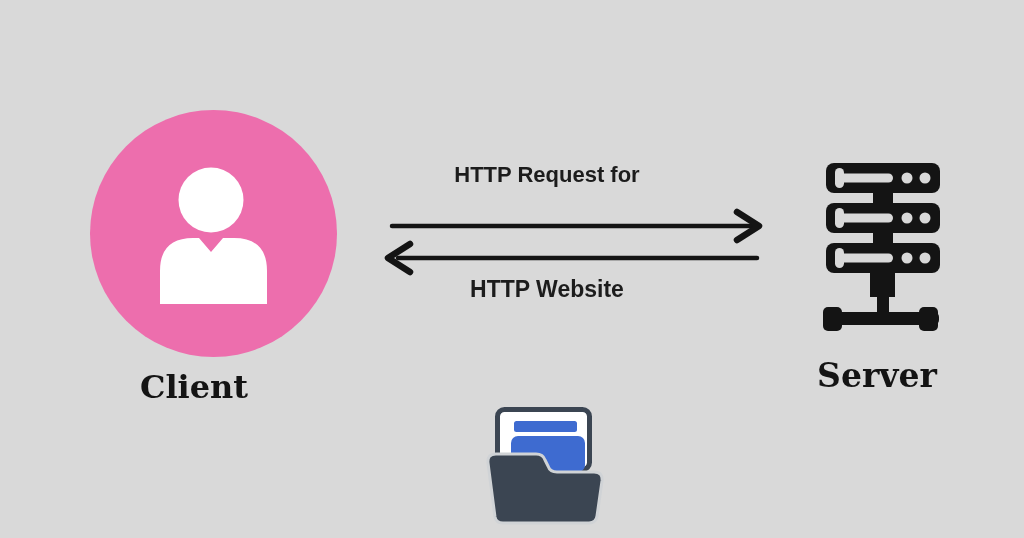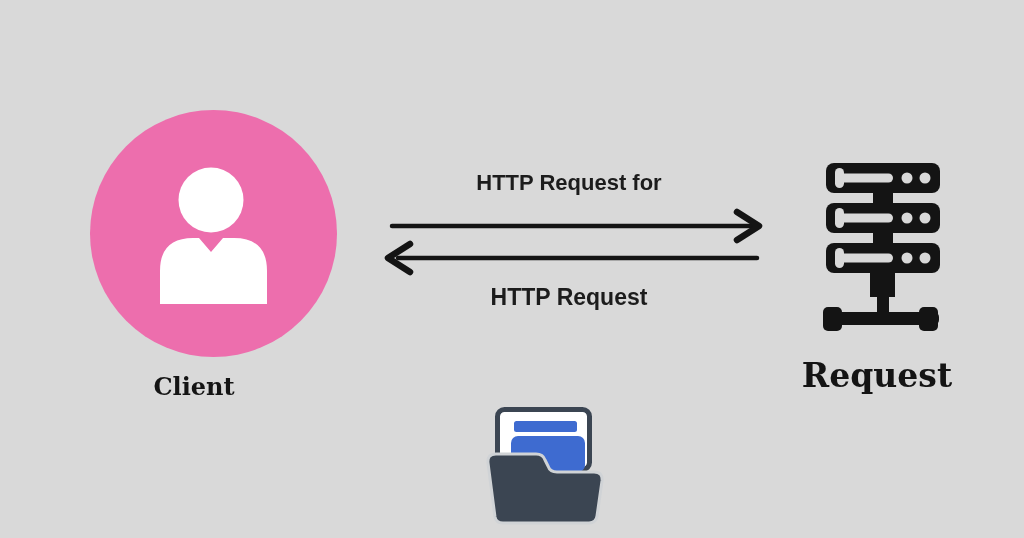--- a/index.html
+++ b/index.html
@@ -14,32 +14,31 @@
   .abs { position: absolute; }
 
   
   .node-label {
     position: absolute;
     text-align: center;
     font-family: "DejaVu Serif", serif;
     font-weight: bold;
     color: var(--ink, #141414);
   }
-  .client-label { left: 70px; top: 371px; width: 248px; font-size: 24px; line-height: 32px; }
+  .client-label { left: 70px; top: 371px; width: 248px; font-size: 32px; line-height: 32px; }
   .server-label { left: 757px; top: 359px; width: 240px; font-size: 33px; line-height: 34px; }
 
   .flow-label {
     position: absolute;
-    left: 379px;
+    left: 357px;
     width: 380px;
     text-align: center;
     font-weight: bold;
     color: var(--text, #1c1c1c);
     font-family: "Liberation Sans", sans-serif;
-    margin-top: 8px;
   }
   .request-label  { top: 163px; font-size: 22px; line-height: 23px; }
   .response-label { top: 277px; font-size: 23px; line-height: 24px; }
   .flow-label span { display: block; }
 
   svg { display: block; }
 </style>
 </head>
 <body>
 
@@ -60,21 +59,21 @@
     <line x1="7" y1="21" x2="366" y2="21" stroke="var(--ink, #141414)" stroke-width="4.5" stroke-linecap="round"></line>
     <polyline points="352,7 374,21 352,35" fill="none" stroke="var(--ink, #141414)" stroke-width="6.5" stroke-linecap="round" stroke-linejoin="round"></polyline>
   </svg>
 
   <svg class="abs" style="left:380px; top:240px;" width="385" height="36" viewBox="0 0 385 36" aria-label="arrow pointing left">
     <line x1="18" y1="18" x2="377" y2="18" stroke="var(--ink, #141414)" stroke-width="4.5" stroke-linecap="round"></line>
     <polyline points="30,4 8,18 30,32" fill="none" stroke="var(--ink, #141414)" stroke-width="6.5" stroke-linecap="round" stroke-linejoin="round"></polyline>
   </svg>
 
   <div class="flow-label response-label">
-    <span>HTTP Request</span>
+    <span>HTTP Website</span>
   </div>
 
   <svg class="abs" style="left:823px; top:163px;" width="120" height="168" viewBox="0 0 120 168" aria-label="server rack">
     <g fill="var(--ink, #141414)">
       <rect x="50" y="0" width="20" height="120"></rect>
       <rect x="3" y="0" width="114" height="30" rx="8"></rect>
       <rect x="3" y="40" width="114" height="30" rx="8"></rect>
       <rect x="3" y="80" width="114" height="30" rx="8"></rect>
       <rect x="47" y="110" width="25" height="24"></rect>
       <rect x="54" y="130" width="12" height="24"></rect>
@@ -90,21 +89,21 @@
       <rect x="12" y="50.5" width="58" height="9" rx="4.5"></rect>
       <rect x="12" y="45" width="9" height="20" rx="4.5"></rect>
       <circle cx="84" cy="55" r="5.5"></circle>
         <circle cx="102" cy="55" r="5.5"></circle>
       <rect x="12" y="90.5" width="58" height="9" rx="4.5"></rect>
       <rect x="12" y="85" width="9" height="20" rx="4.5"></rect>
       <circle cx="84" cy="95" r="5.5"></circle>
         <circle cx="102" cy="95" r="5.5"></circle>
     </g>
   </svg>
-  <div class="node-label server-label">Request</div>
+  <div class="node-label server-label">Server</div>
 
   <svg class="abs" style="left:483px; top:400px;" width="130" height="130" viewBox="0 0 130 130" aria-label="folder with web page">
     <rect x="14.5" y="9.5" width="92" height="60" rx="7" fill="var(--white, #ffffff)" stroke="var(--slate, #3b4552)" stroke-width="5"></rect>
     <rect x="31" y="21" width="63" height="11" rx="2.5" fill="var(--blue, #3e6bd0)"></rect>
     <rect x="28" y="36" width="74" height="36" rx="7" fill="var(--blue, #3e6bd0)"></rect>
     <path d="M12,117 L5,63 Q4,54 13,54 L53,54 Q60,54 62,60 L65,66 Q67,72 74,72 L111,72 Q120,72 119,81 L114,116 Q113,123 106,123 L20,123 Q13,123 12,117 Z" fill="var(--slate, #3b4552)" stroke="var(--rim, #d0d3d6)" stroke-width="3" stroke-linejoin="round"></path>
   </svg>
 
 </div>
 

